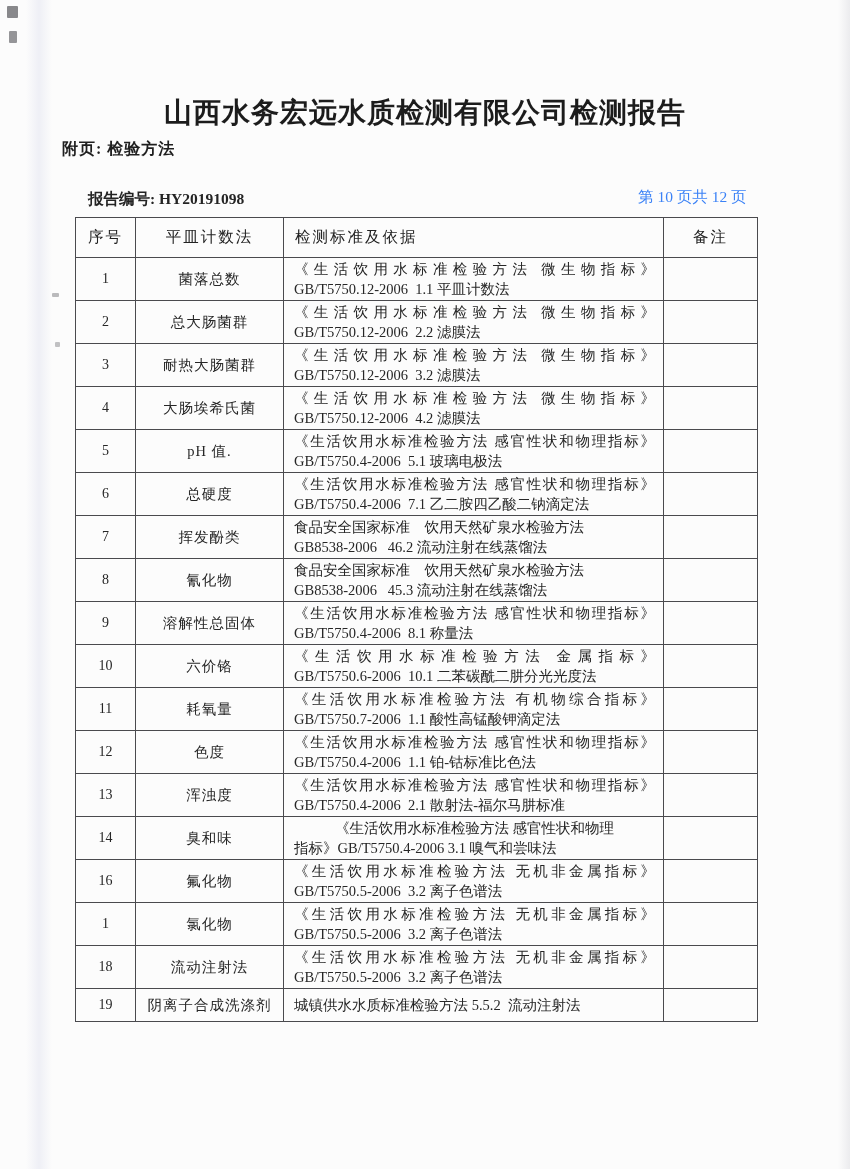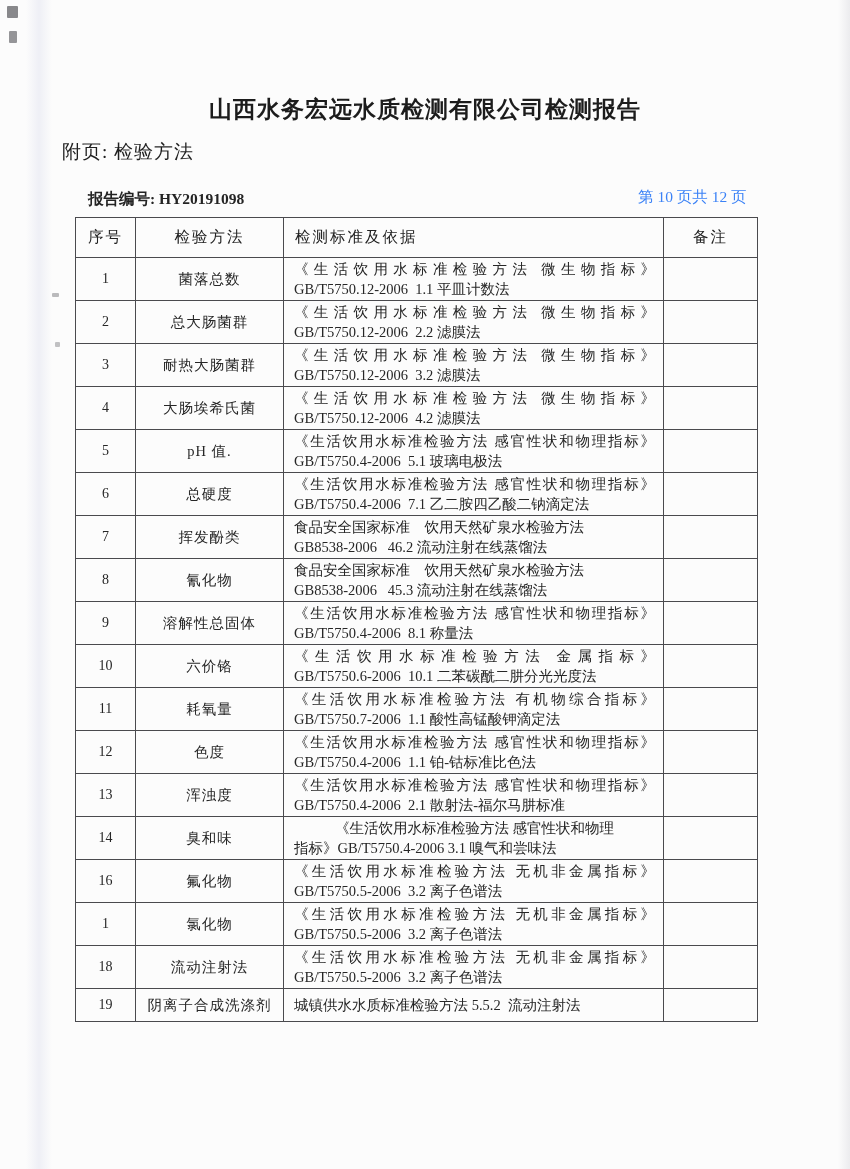--- a/index.html
+++ b/index.html
@@ -21,26 +21,26 @@
     pointer-events:none;
   }
   .speck { position:absolute; background:#6a6a6e; border-radius:1px; }
   .speck.s1 { left:7px;  top:6px;  width:11px; height:12px; opacity:.8; }
   .speck.s2 { left:9px;  top:31px; width:8px;  height:12px; opacity:.7; }
   .speck.s3 { left:52px; top:293px; width:7px; height:4px; opacity:.45; }
   .speck.s4 { left:55px; top:342px; width:5px; height:5px; opacity:.4; }
 
   .doc-title {
     position:absolute; left:0; top:94px; width:850px;
-    text-align:center; font-size:23px; font-weight:bold; color:#1c1c1c;
+    text-align:center; font-size:28px; font-weight:bold; color:#1c1c1c;
     letter-spacing:1px;
   }
   .doc-subtitle {
     position:absolute; left:62px; top:139px;
-    font-size:19px; font-weight:normal; color:#1f1f1f; letter-spacing:1px;
+    font-size:16px; font-weight:bold; color:#1f1f1f; letter-spacing:1px;
   }
   .meta-report-no {
     position:absolute; left:88px; top:189px;
     font-size:15.5px; font-weight:bold; color:#242424;
   }
   .meta-page {
     position:absolute; left:638px; top:187px;
     font-size:15.5px; color:#3b82f6;
   }
 
@@ -93,21 +93,21 @@
   <table class="methods">
     <colgroup>
       <col class="c-no">
         <col class="c-item">
         <col class="c-std">
         <col class="c-remark">
     </colgroup>
     <thead>
       <tr>
         <th class="h-no">序号</th>
-        <th class="h-item">检验方法</th>
+        <th class="h-item">平皿计数法</th>
         <th class="h-std">检测标准及依据</th>
         <th class="h-remark">备注</th>
       </tr>
     </thead>
     <tbody>
         <tr>
           <td class="col-no">1</td>
           <td class="col-item">菌落总数</td>
           <td class="col-std">
             <div class="l1 justify">《生活饮用水标准检验方法 微生物指标》</div>

